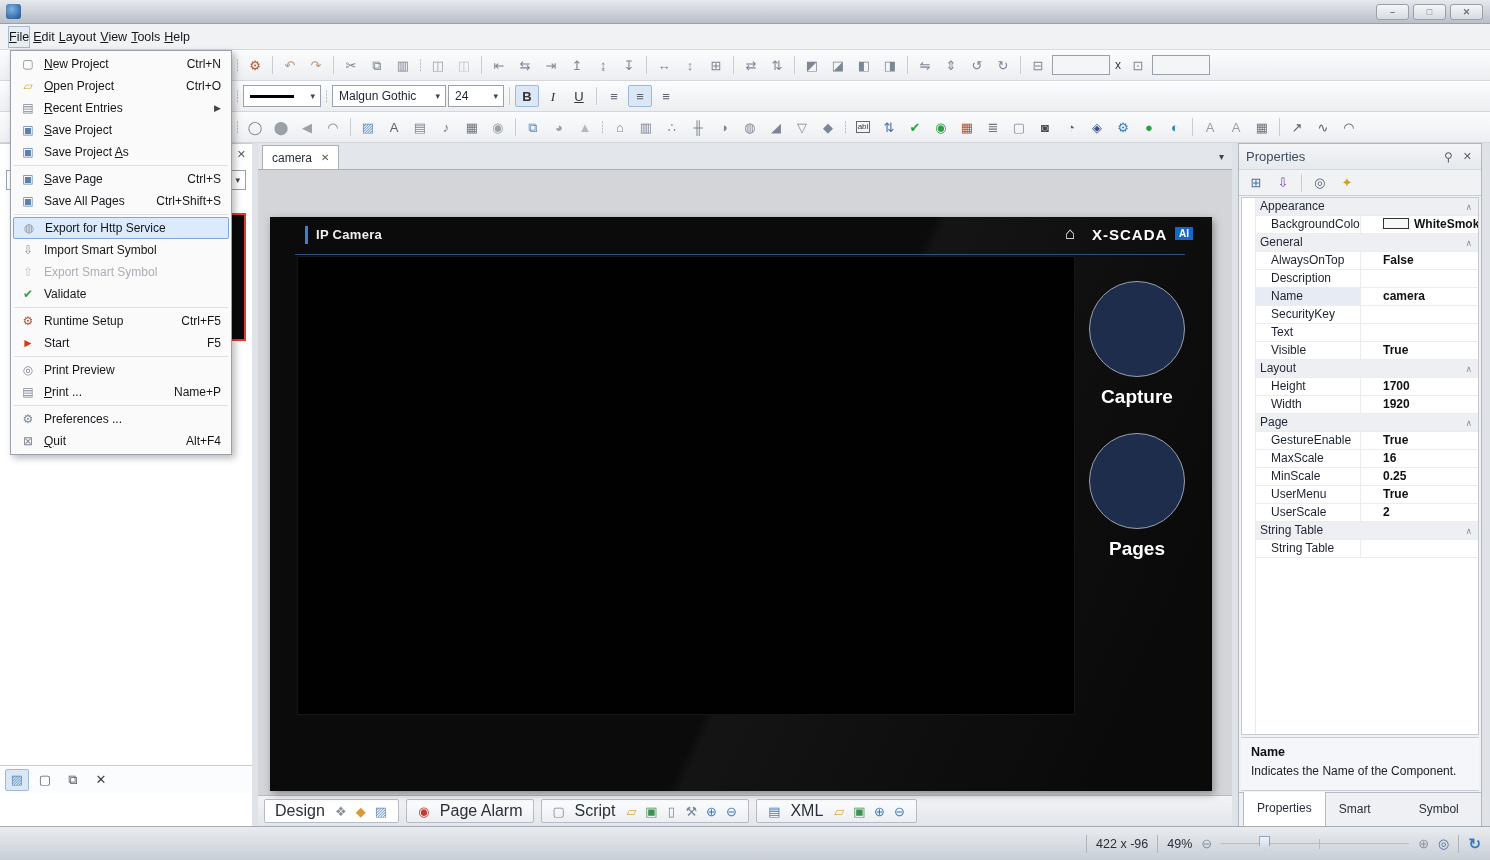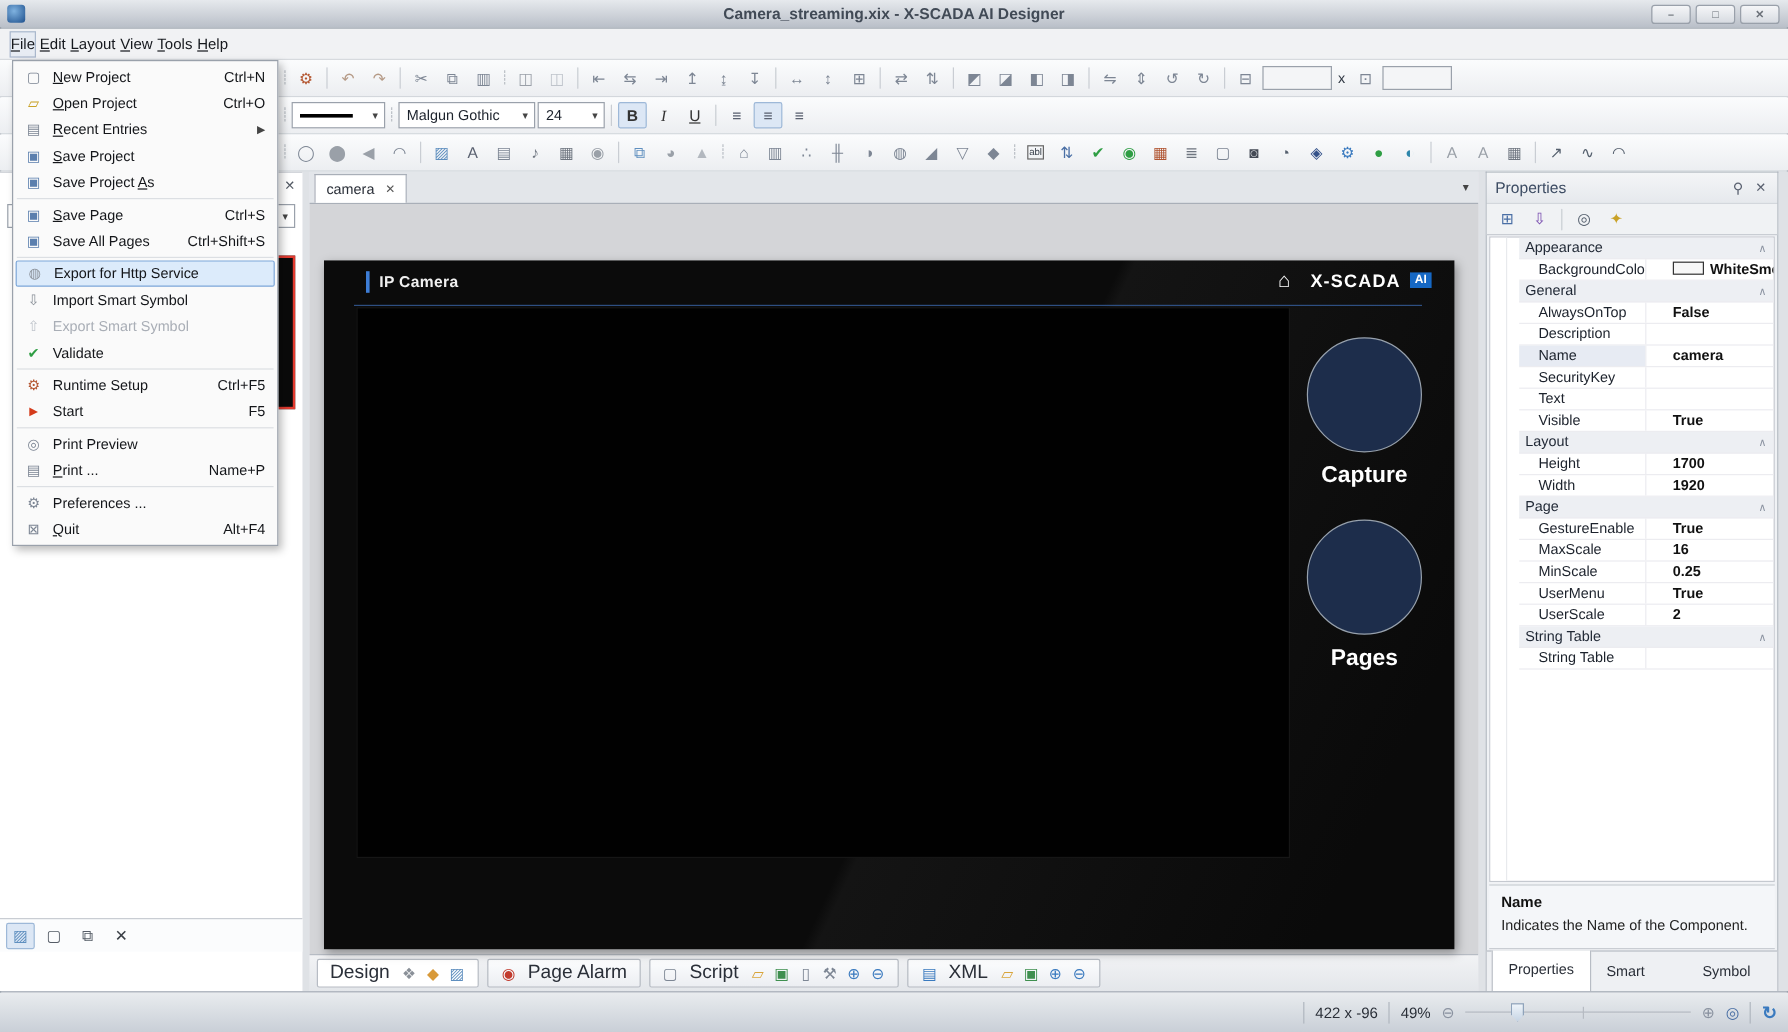--- a/index.html
+++ b/index.html
@@ -104,21 +104,21 @@
     background:linear-gradient(#f4f5f7,#e6e9ed);border-bottom:1px solid #d3d7dc}
   .phead .ptitle{font-size:13px;color:#3d4c63}
   .phead .picn{margin-left:auto;font-size:12px;color:#5a6170;padding:0 4px}
   .phead .pcls{font-size:11px;color:#5a6170;padding:0 2px 0 6px}
   .ptb{height:26px;display:flex;align-items:center;gap:3px;padding:0 5px;
     background:#f0f2f4;border-bottom:1px solid #c9cdd3}
   .pgrid{position:absolute;top:53px;left:2px;right:2px;bottom:91px;background:#fff;
     border:1px solid #c5c9d0;overflow:hidden}
   .pgrid::before{content:"";position:absolute;left:0;top:0;bottom:0;width:13px;
     background:#fff;border-right:1px solid #e8eaed}
-  .prow{display:flex;height:18px;border-bottom:1px solid #ececf0;margin-left:24px;font-size:12px}
+  .prow{display:flex;height:18px;border-bottom:1px solid #ececf0;margin-left:13px;font-size:12px}
   .pkey{width:105px;padding-left:16px;line-height:17px;color:#1c222c;white-space:nowrap;overflow:hidden}
   .pval{flex:1;border-left:1px solid #ececf0;padding-left:22px;line-height:17px;color:#111;
     white-space:nowrap;overflow:hidden}
   .pchev{display:none}
   .prow.cat{background:#edeff3}
   .prow.cat .pkey{flex:1;width:auto;padding-left:5px;color:#1f2734}
   .prow.cat .pchev{display:block;margin-left:auto;padding-right:6px;color:#8a92a0;
     font-size:9px;line-height:18px}
   .prow.sel .pkey{background:#e7ebf3}
   .prow.b .pvtext{font-weight:700}
@@ -160,21 +160,20 @@
   .mitem.sep{height:5px;position:relative;padding:0}
   .mitem.sep::before{content:"";position:absolute;left:3px;right:3px;top:2px;border-top:1px solid #dcdfe3}
   .mitem.hl{background:#dcebfb;border:1px solid #7da7d9;border-radius:2px;margin:0 2px;padding:0 4px}
   .mitem.dis{color:#a9aeb6}.mitem.dis .mi-short{color:#a9aeb6}
 </style>
 </head>
 <body>
 
 <div class="titlebar">
   <span class="appicon"></span>
-  <span class="title">Camera_streaming.xix - X-SCADA AI Designer</span>
   <span class="wctrls">
 
   <button class="wbtn">
         <span>–</span>
       </button>
       <button class="wbtn">
         <span>□</span>
       </button>
       <button class="wbtn">
         <span>✕</span>

